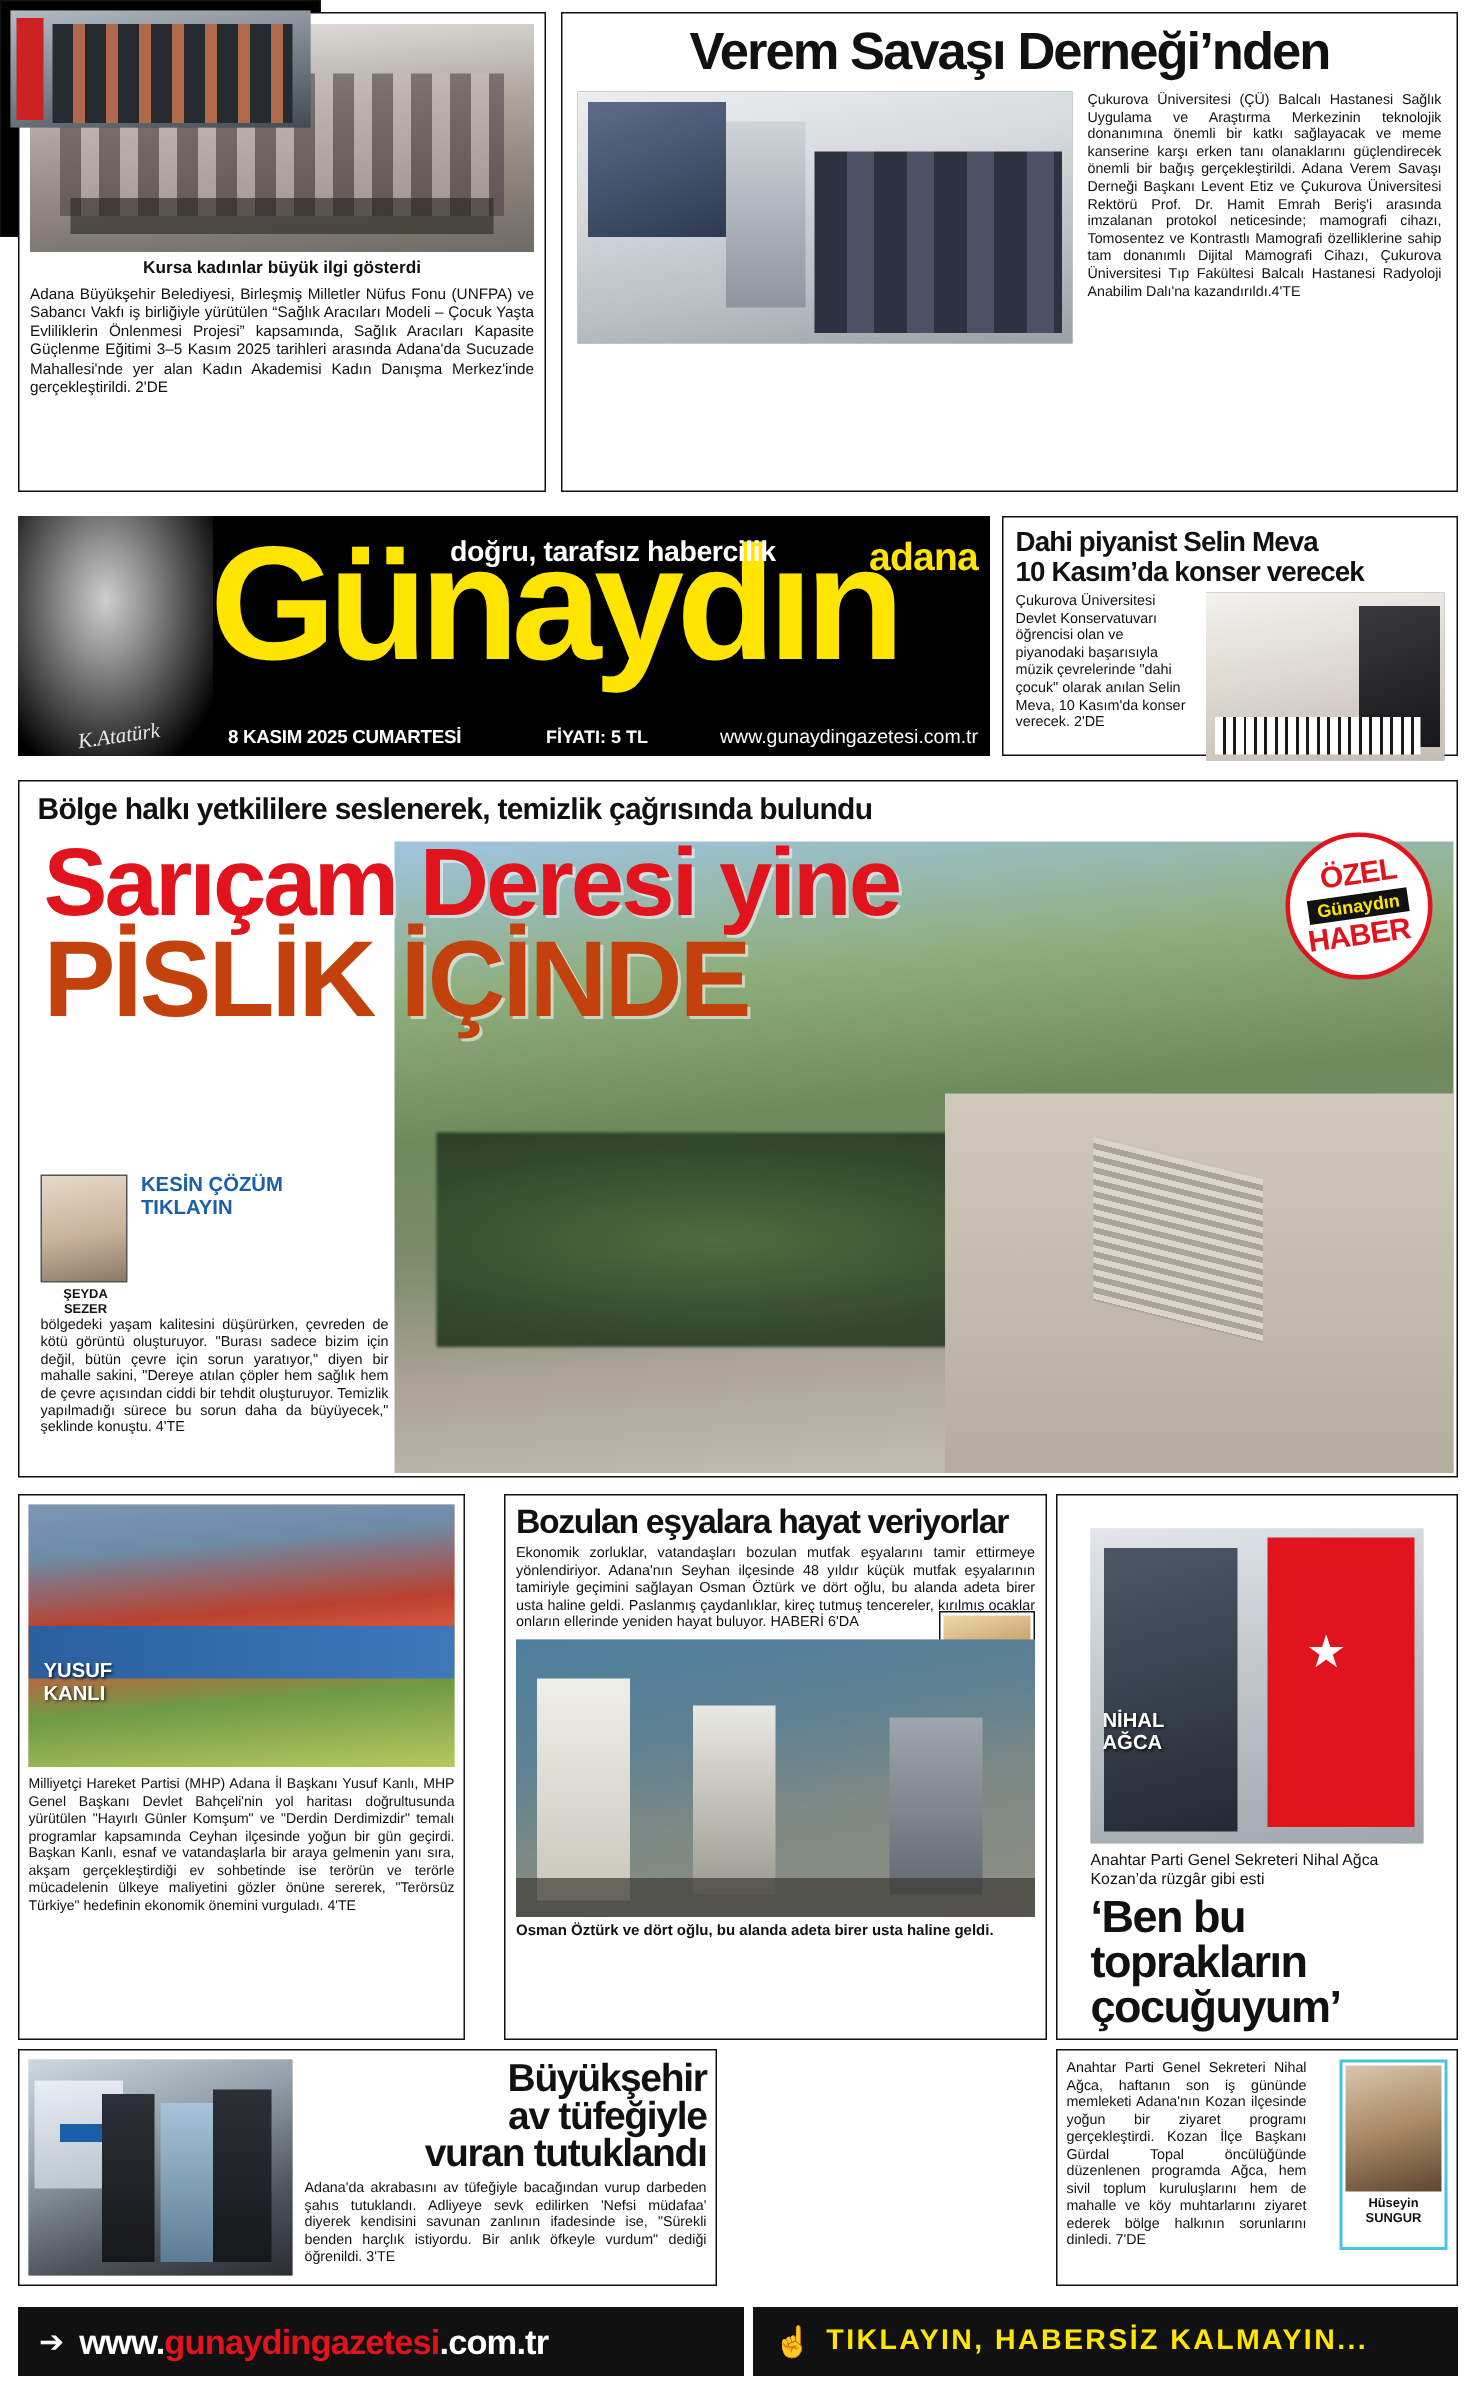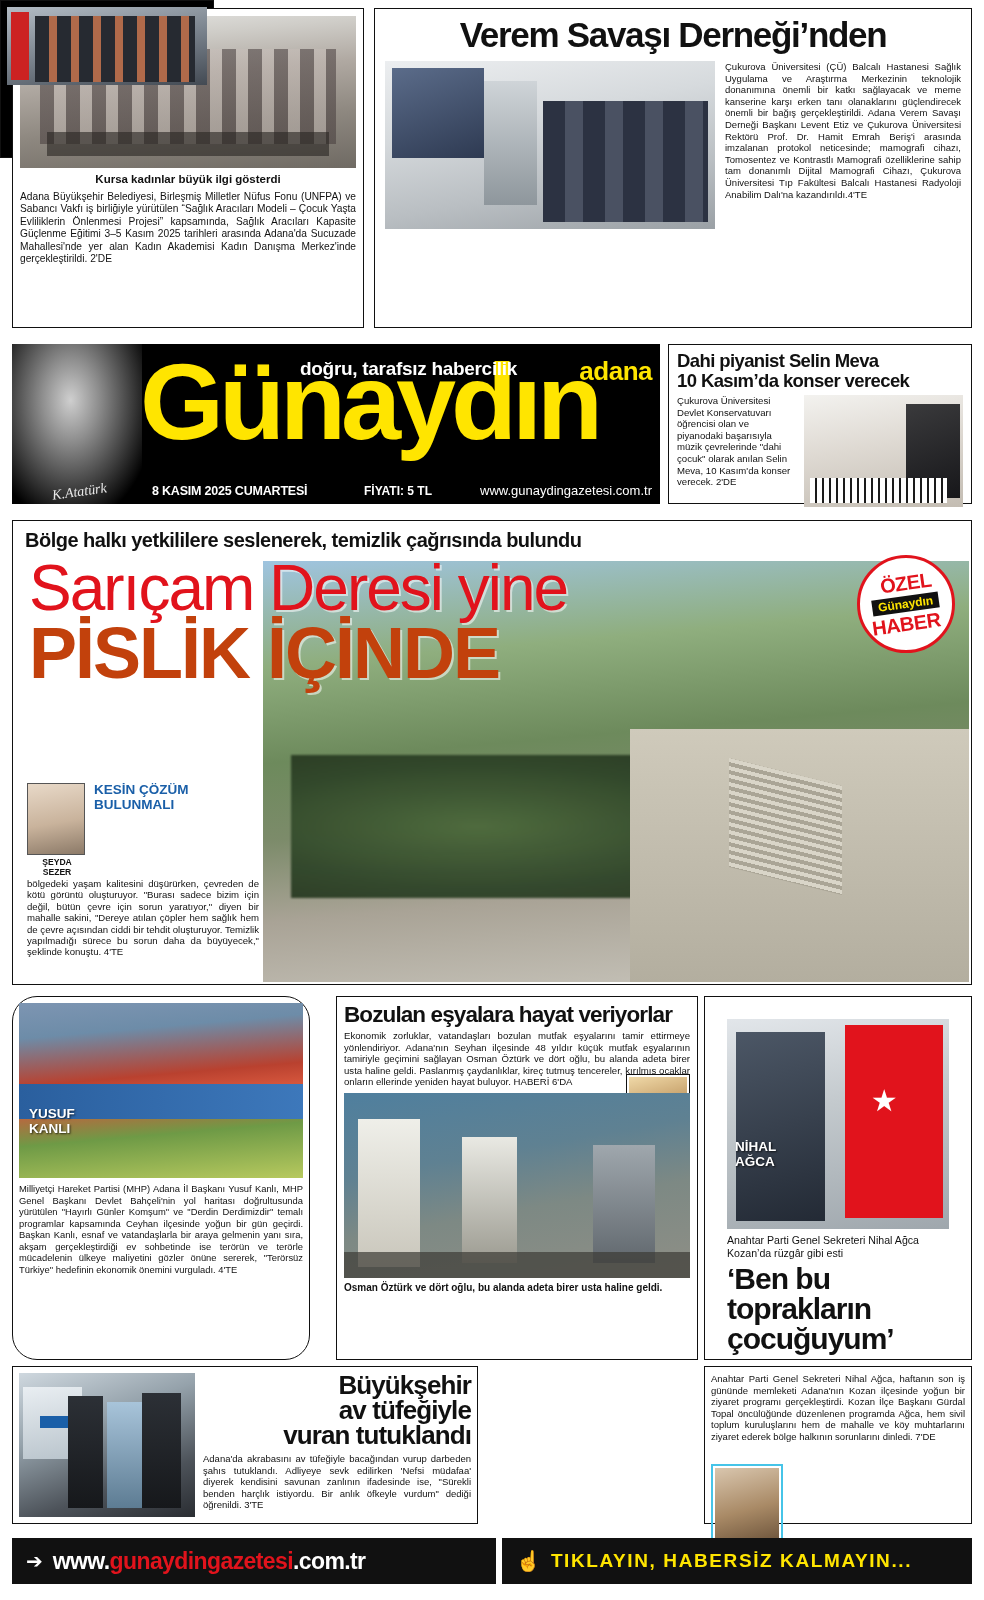--- a/index.html
+++ b/index.html
@@ -75,21 +75,21 @@
   #main-photo { position:absolute; left: 250px; top: 40px; right: 2px; bottom: 2px;
       background: linear-gradient(175deg,#9fc4e0 0%, #8fae7e 22%, #6d8a5c 42%, #7c8b6a 58%, #a9a396 75%, #c9c6bd 100%); }
   #main-photo .water { position:absolute; left:4%; top:46%; width:66%; height:34%;
       background: radial-gradient(ellipse at 40% 50%, #4d6a3c 0%, #2f4529 60%, #26351f 100%); filter: blur(1px); opacity:.95;}
   #main-photo .wall  { position:absolute; right:0; top:40%; width:48%; height:60%;
       background: linear-gradient(180deg,#cfcabb 0%, #b3ae9f 100%);}
   #main-photo .stairs{ position:absolute; right:18%; top:50%; width:16%; height:26%;
       background: repeating-linear-gradient(180deg,#d9d5c8 0 4px,#aaa596 4px 8px); transform: skewY(14deg);}
   #main-headline { position:absolute; left: 16px; top: 36px; z-index: 5; }
   #main-headline .l1 {
-    font-size: 64px; line-height: 62px; font-weight: 400; color:#e1131c; letter-spacing:-2px;
+    font-size: 64px; line-height: 62px; font-weight: 700; color:#e1131c; letter-spacing:-2px;
     text-shadow: 2px 2px 0 rgba(255,255,255,0.55);
   }
   #main-headline .l2 {
     font-size: 72px; line-height: 68px; font-weight: 800; color:#c2410c; letter-spacing:-2px;
     text-shadow: 2px 2px 0 rgba(255,255,255,0.55);
   }
   #ozel-haber {
     position:absolute; right: 16px; top: 34px; width: 98px; height: 98px; border-radius: 50%;
     background: #fff; border: 3px solid #e1131c; z-index: 6; overflow:hidden;
     display:flex; flex-direction:column; align-items:center; justify-content:center;
@@ -102,21 +102,21 @@
   #columnist { position:absolute; left: 14px; top: 262px; width: 232px; z-index: 7; background:#fff; }
   #columnist .c-top { display:flex; gap: 7px; }
   #columnist .c-photo { width: 58px; height: 72px; border:1px solid #555; flex:none;
       background: linear-gradient(170deg,#e8d9c8 0%, #c9b39c 55%, #8c7a68 100%); }
   #columnist .c-name { text-align:center; font-size: 8.6px; font-weight:800; line-height: 10px; margin-top:2px; }
   #columnist .c-head { font-size: 13.5px; line-height: 14.5px; font-weight:800; color:#1a5fa8; }
   #columnist .c-body1 { font-size: 9.6px; line-height: 11.4px; text-align: justify; margin-top:2px;}
   #columnist .c-body2 { font-size: 9.6px; line-height: 11.4px; text-align: justify; margin-top:1px;}
 
   
-  #story-mhp { left: 12px; top: 996px; width: 298px; height: 364px; padding: 6px; border-radius: 25px; }
+  #story-mhp { left: 12px; top: 996px; width: 298px; height: 364px; padding: 6px; }
   #story-mhp .m-img { width:100%; height: 175px; position: relative;
       background: linear-gradient(170deg,#7fa1c4 0%, #cf4a3e 40%, #5f8f3e 70%, #b9c75e 100%); }
   #story-mhp .tag { position:absolute; left: 10px; bottom: 42px; color:#fff; font-size: 13.5px; font-weight:800; line-height: 15px;
       text-shadow: 1px 1px 2px rgba(0,0,0,.7);}
   #story-mhp h2 { font-size: 25px; line-height: 25.5px; font-weight:800; letter-spacing:-0.9px; margin-top: 5px; }
   #story-mhp .body-text { margin-top: 5px; font-size: 9.4px; line-height: 11.5px; }
 
   
   #story-tamir { left: 336px; top: 996px; width: 362px; height: 364px; padding: 6px 7px; }
   #story-tamir h2 { font-size: 22.5px; line-height: 23px; font-weight:800; letter-spacing:-0.9px; }
@@ -151,21 +151,21 @@
 
   
   #story-tarim { left: 484px; top: 1366px; width: 214px; height: 158px; background:#000; border:1.5px solid #111; padding: 6px; }
   #story-tarim .ta-img { width:100%; height: 78px;
       background: linear-gradient(170deg,#9aa2ad 0%, #6b7480 50%, #3c424b 100%); }
   #story-tarim h3 { color:#ffe500; font-size: 16px; line-height: 17px; font-weight:800; text-align:center; margin-top: 4px; letter-spacing:-0.4px;}
   #story-tarim .pg { color:#fff; font-size: 10px; text-align:center; font-weight:bold; margin-top: 3px;}
 
   
   #story-agca2 { left: 704px; top: 1366px; width: 268px; height: 158px; padding: 6px; }
-  #story-agca2 .row { display:flex; gap: 22px; flex-direction: column; }
+  #story-agca2 .row { display:flex; gap: 22px; }
   #story-agca2 .g-txt { flex:1; font-size: 9.5px; line-height: 11.5px; text-align: justify; }
   #story-agca2 .g-card { width: 72px; flex:none; border: 2px solid #46c4e8; padding: 2px; }
   #story-agca2 .g-card .gi { width:100%; height: 84px; background: linear-gradient(165deg,#d9c6ae 0%, #a98a66 50%, #5d4630 100%); }
   #story-agca2 .g-card .gn { font-size: 8.6px; font-weight:800; text-align:center; line-height: 10px; margin-top: 2px;}
 
   
   #footer { position:absolute; left: 12px; top: 1538px; width: 960px; height: 46px; display:flex; gap: 6px; }
   #footer .f-left { flex: 1; background:#111; display:flex; align-items:center; padding-left: 14px; gap: 10px;}
   #footer .f-right { width: 470px; background:#111; display:flex; align-items:center; padding-left: 14px; gap: 10px;}
   #footer .cursor { color:#fff; font-size: 20px; }
@@ -250,21 +250,21 @@
         <div style="flex:none;width:60px;">
           <div class="c-photo"></div>
           <div class="c-name">
             <span>ŞEYDA</span><br>
             <span>SEZER</span>
           </div>
         </div>
         <div style="flex:1;">
           <div class="c-head">
             <span>KESİN ÇÖZÜM</span><br>
-            <span>BULUNMALI</span>
+            <span>TIKLAYIN</span>
           </div>
         </div>
       </div>
       <div class="c-body2">bölgedeki yaşam kalitesini düşürürken, çevreden de kötü görüntü oluşturuyor. "Burası sadece bizim için değil, bütün çevre için sorun yaratıyor," diyen bir mahalle sakini, "Dereye atılan çöpler hem sağlık hem de çevre açısından ciddi bir tehdit oluşturuyor. Temizlik yapılmadığı sürece bu sorun daha da büyüyecek," şeklinde konuştu. 4'TE</div>
     </div>
   </div>
 
   <div class="box" id="story-mhp">
     <div class="photo m-img">
       <div class="ph-grad" style="background:linear-gradient(175deg,#7d95b2 0%,#6d8ca8 18%,#b9412f 42%,#d4553c 52%,#6e9a46 72%,#b7c95e 100%);"></div>

